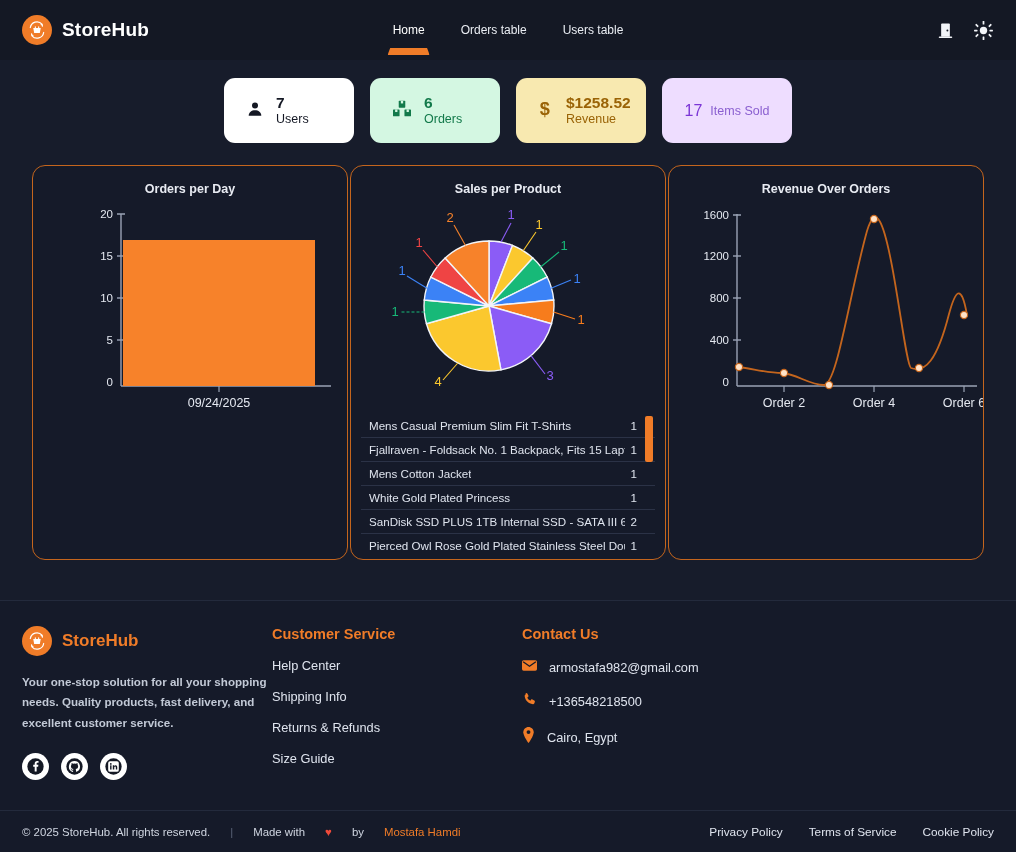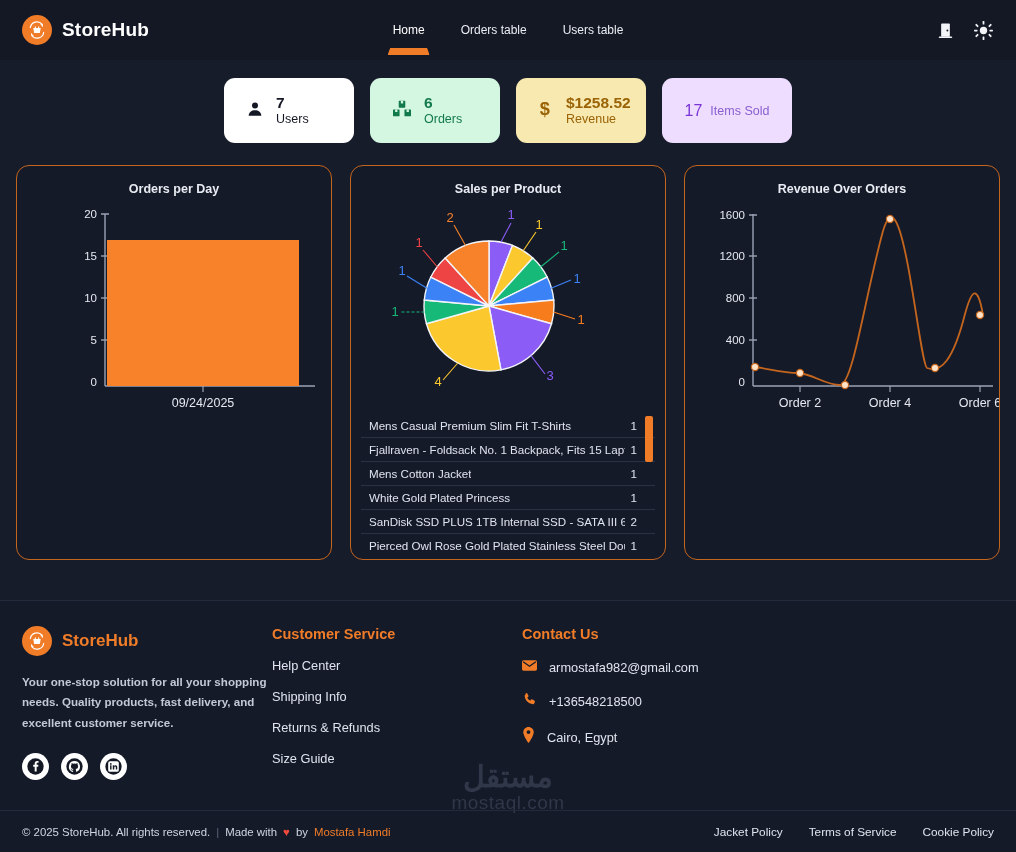--- a/index.html
+++ b/index.html
@@ -69,21 +69,21 @@
   .stat-value { font-size: 15.5px; font-weight: bold; }
   .stat-label { font-size: 12.5px; }
   .users   .stat-value, .users .stat-label   { color: #141824; }
   .orders  .stat-value, .orders .stat-label  { color: #12794a; }
   .revenue .stat-value, .revenue .stat-label { color: #9a6306; }
   .items   .stat-value { color: #7b35d6; font-size: 16px; font-weight: normal; }
   .items   .stat-label { color: #8a5fd0; font-size: 12.5px; }
 
   
   .charts-row {
-    display: flex; gap: 18px; justify-content: center;
+    display: flex; gap: 2px; justify-content: center;
     margin-top: 22px;
   }
   .chart-card {
     width: 316px; height: 395px;
     background: #151a29;
     border: 1.6px solid #c4651d;
     border-radius: 13px;
     position: relative;
     overflow: hidden;
   }
@@ -149,21 +149,21 @@
   }
   .wm-ar { color: #2f3748; font-size: 30px; font-weight: bold; letter-spacing: 1px; }
   .wm-en { color: #2f3748; font-size: 19px; letter-spacing: .5px; margin-top: -2px; }
 
   .footer-bottom {
     position: absolute; left: 0; bottom: 0; width: 1016px; height: 42px;
     border-top: 1px solid #232a3c;
     display: flex; align-items: center; justify-content: space-between;
     padding: 0 22px;
   }
-  .copyright { color: #cfd5e0; font-size: 11.4px; display: flex; align-items: center; gap: 6px; }
+  .copyright { color: #cfd5e0; font-size: 11.4px; display: flex; align-items: center; gap: 20px; }
   .copy-sep { color: #5a6377; }
   .heart { color: #f04a3a; }
   .author { color: #f07c28; cursor: pointer; }
   .legal-links { display: flex; gap: 26px; }
   .legal-links span { color: #dfe4ee; font-size: 11.8px; cursor: pointer; }
 </style>
 </head>
 <body>
 
 <div class="header">
@@ -513,33 +513,29 @@
             <path d="M8 0C4.4 0 1.5 2.9 1.5 6.5 1.5 11.4 8 20 8 20s6.5-8.6 6.5-13.5C14.5 2.9 11.6 0 8 0z"></path>
             <circle cx="8" cy="6.4" r="2.4" fill="#151a29"></circle>
           </svg>
         </span>
         <span class="fcontact-text">Cairo, Egypt</span>
       </div>
     </div>
 
   </div>
 
-  <div class="watermark">
-    <div class="wm-ar">مستقل</div>
-    <div class="wm-en">mostaql.com</div>
-  </div>
 
   <div class="footer-bottom">
     <div class="copyright">
       <span>© 2025 StoreHub. All rights reserved.</span>
       <span class="copy-sep">|</span>
       <span>Made with</span>
       <span class="heart">♥</span>
       <span>by</span>
       <span class="author">Mostafa Hamdi</span>
     </div>
     <div class="legal-links">
-      <span>Jacket Policy</span>
+      <span>Privacy Policy</span>
       <span>Terms of Service</span>
       <span>Cookie Policy</span>
     </div>
   </div>
 </div>
 
 </body></html>

